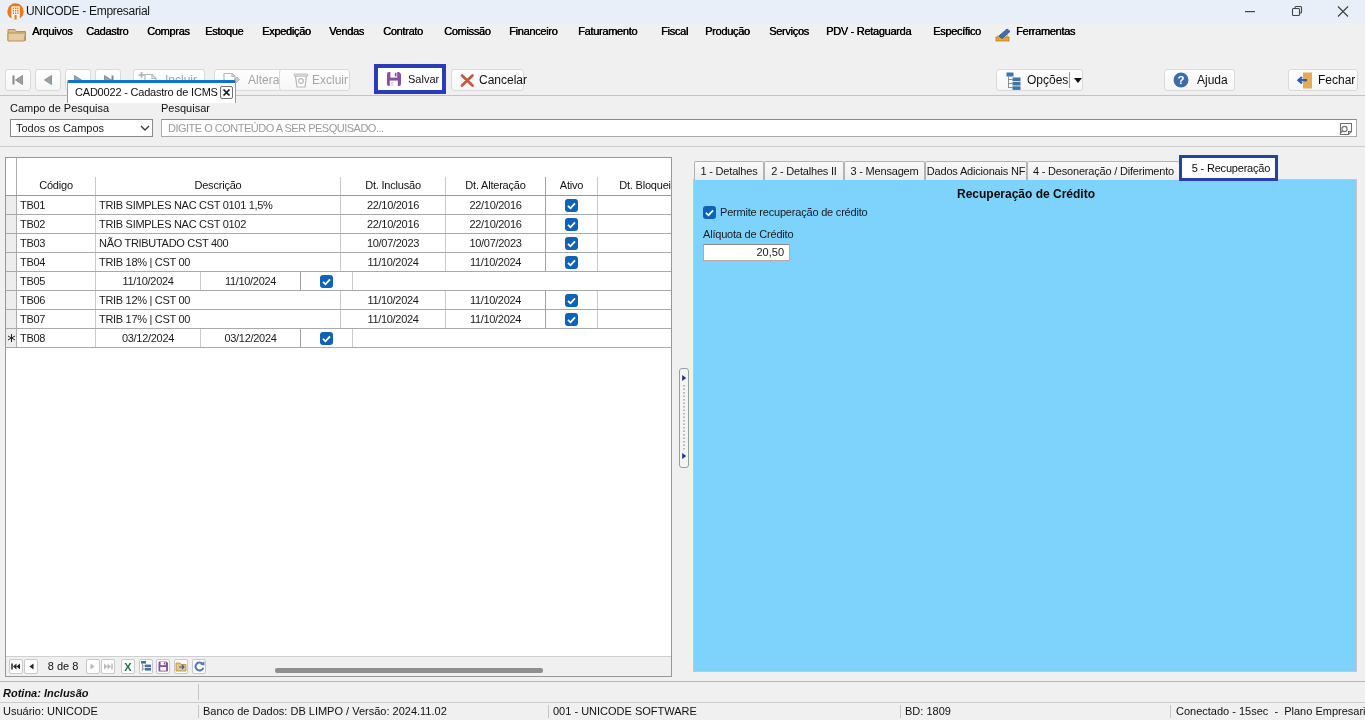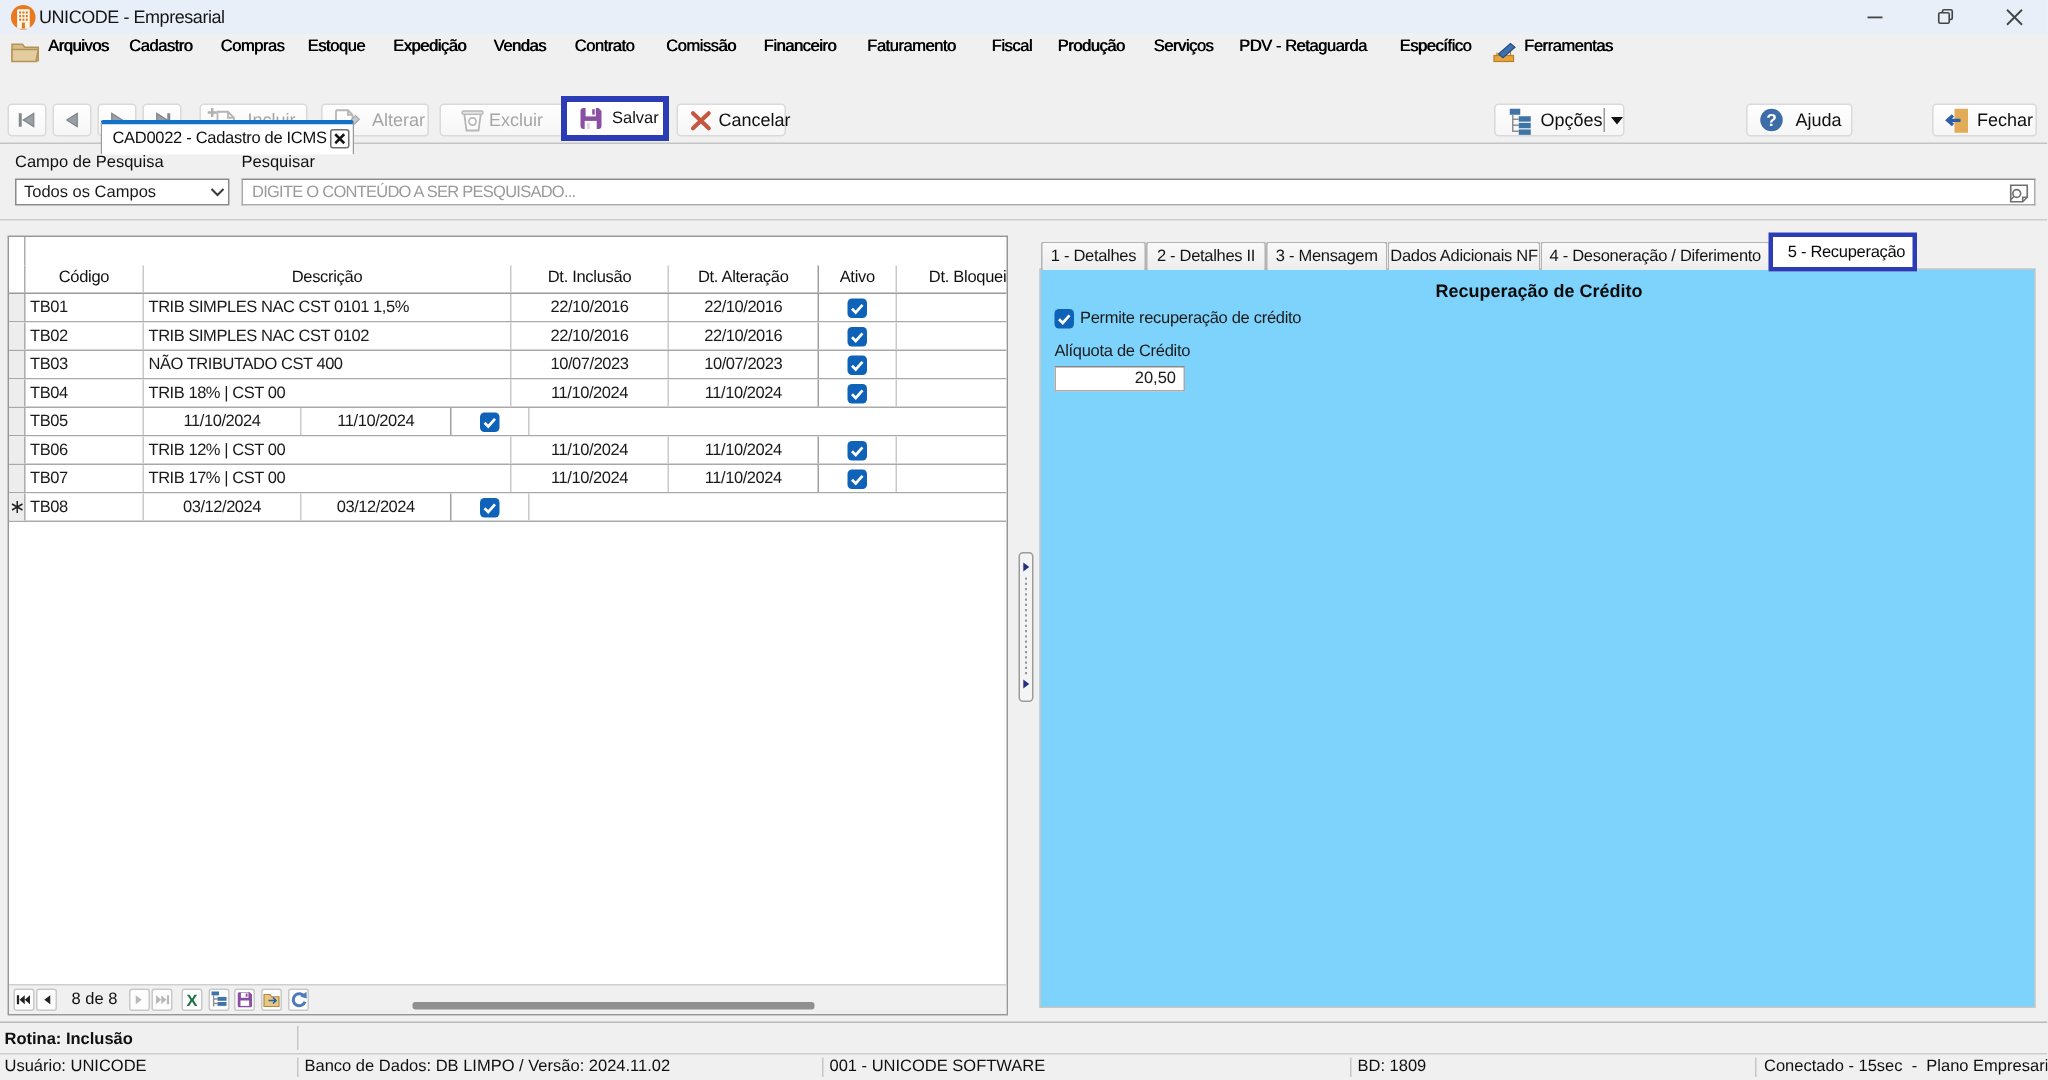--- a/index.html
+++ b/index.html
@@ -63,21 +63,21 @@
 #split { position:absolute; left:679px; top:368px; width:10px; height:100px; background:#f4f4f4; border:1px solid #9b9b9b; border-radius:3px; }
 
 
 #rpanel { position:absolute; left:693px; top:179px; width:664px; height:493px; background:#7dd3fc; border:1px solid #c6c6c6; }
 .rtab { position:absolute; top:161px; height:19px; background:linear-gradient(#f9f9f9,#ededed); border:1px solid #b3b3b3; border-bottom:none; border-radius:2px 2px 0 0; text-align:center; font-size:11px; letter-spacing:-0.2px; color:#151515; white-space:nowrap; z-index:2; }
 .rtab span { display:block; line-height:18px; }
 #rtabActive { position:absolute; left:1179px; top:155px; width:99px; height:26px; background:#fff; border:3px solid #2b3cb5; z-index:4; text-align:center; }
 #rtabActive span { display:block; line-height:20px; padding-left:5px; font-size:11px; letter-spacing:-0.2px; color:#0a0a0a; }
 
 
-#st1 { position:absolute; left:0; top:681px; width:1365px; height:21px; background:#f0f0f0; border-top:1px solid #b9b9b9; }
+#st1 { position:absolute; left:0; top:681px; width:1365px; height:21px; background:#f0f0f0; border-top:1px solid #b9b9b9;font-style:italic; }
 #st2 { position:absolute; left:0; top:702px; width:1365px; height:18px; background:#f0f0f0; border-top:1px solid #cdcdcd; }
 .stx { position:absolute; top:0; font-size:11px; color:#101010; white-space:nowrap; }
 .sep { position:absolute; top:2px; bottom:2px; width:1px; background:#c6c6c6; }
 </style>
 </head>
 <body>
 
 <div id="titlebar">
   <svg class="abs" style="left:7px;top:3px" width="17" height="17" viewBox="0 0 17 17">
     <circle cx="8.5" cy="8.5" r="8.2" fill="#e8791e"></circle>
@@ -189,21 +189,21 @@
     <span class="lab dis" style="left:31px">Incluir</span>
   </div>
   <div class="tbtn" style="left:214px;width:72px">
     <svg width="26" height="20" style="position:absolute;left:4px;top:0">
         <path d="M5 3.5 h8 l3 3 v5 M5 3.5 v13 h6" fill="#fff" stroke="#b6b6b6" stroke-width="1.2"></path>
         <path d="M13 3.5 v3 h3" fill="none" stroke="#b6b6b6" stroke-width="1.2"></path>
         <path d="M12 13 l6 -6 2.5 2.5 -6 6 -3.2 0.7 z" fill="#c9c9c9" stroke="#a8a8a8" stroke-width="0.8"></path>
       </svg>
     <span class="lab dis" style="left:33px">Alterar</span>
   </div>
-  <div class="tbtn" style="left:293px;width:92px">
+  <div class="tbtn" style="left:279px;width:71px">
     <svg width="24" height="20" style="position:absolute;left:9px;top:0">
         <path d="M6.5 6 l1.5 11 h8 l1.5 -11" fill="#fdfdfd" stroke="#b6b6b6" stroke-width="1.2"></path>
         <rect x="5" y="4" width="14" height="2.2" rx="1" fill="#e3e3e3" stroke="#b6b6b6" stroke-width="0.9"></rect>
         <circle cx="12" cy="11" r="2.4" fill="none" stroke="#b6b6b6" stroke-width="1.1"></circle>
       </svg>
     <span class="lab dis" style="left:32px">Excluir</span>
   </div>
 
   <div class="abs" style="left:374px;top:-2px;width:72px;height:30px;border:4px solid #2b3cb5;background:#fff">
     <svg width="18" height="18" style="position:absolute;left:7px;top:2px" viewBox="0 0 18 18">

